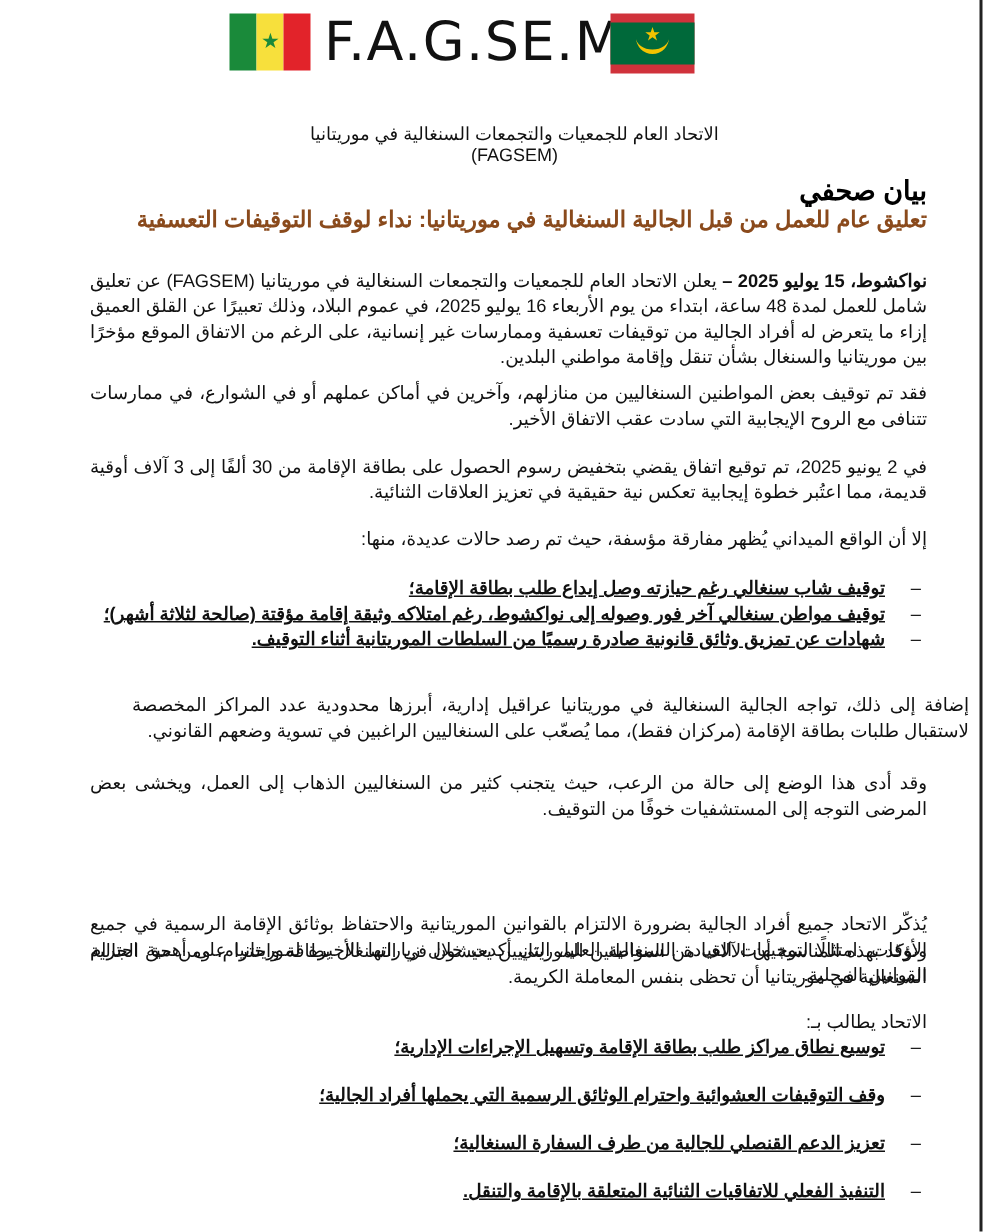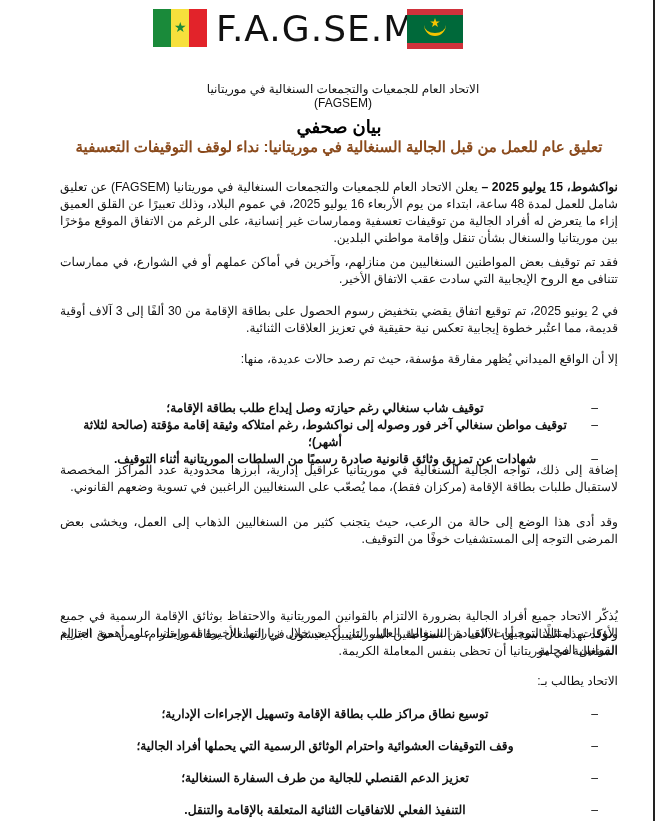--- a/index.html
+++ b/index.html
@@ -10,27 +10,27 @@
   .right-edge { position:absolute; top:0; right:2px; width:2px; height:821px; background:#222; }
   .header { position:absolute; top:8px; left:153px; height:42px; width:320px; }
   .flag-sn { position:absolute; left:0; top:1px; width:54px; height:38px; display:flex; }
   .flag-sn div { flex:1; }
   .flag-sn .star { position:absolute; left:21px; top:11px; font-size:14px; color:#1a8a3a; line-height:1; }
   .brand { position:absolute; left:63px; top:0; font-size:36px; letter-spacing:1px; color:#111; font-family:"DejaVu Sans", sans-serif; line-height:42px; }
   .flag-mr { position:absolute; left:254px; top:1px; width:56px; height:40px; background:#d0323b; }
   .flag-mr .green { position:absolute; left:0; top:6px; width:56px; height:28px; background:#00693a; }
   .flag-mr svg { position:absolute; left:0; top:6px; }
 
-  .doc { position:absolute; left:60px; width:558px; direction:rtl; text-align:center; font-size:12.2px; line-height:17px; }
+  .doc { position:absolute; left:60px; width:558px; direction:rtl; text-align:right; font-size:12.2px; line-height:17px; }
   .org-line { position:absolute; top:82px; left:180px; width:326px; direction:rtl; text-align:center; font-size:12px; }
   .title { top:117px; font-weight:bold; font-size:18px; line-height:20px; color:#000; }
   .subtitle { top:138px; font-weight:bold; font-size:15px; line-height:18px; color:#8a4a1c; }
   .p { text-align:justify; text-align-last:right; }
   .b { font-weight:bold; }
-  ul.dash { list-style:none; margin:16px; padding:0; }
+  ul.dash { list-style:none; margin:0; padding:0;text-decoration:underline; }
   ul.dash li { position:relative; padding-right:28px; font-weight:bold; }
   ul.dash li::before { content:"–"; position:absolute; right:4px; font-weight:normal; }
   .demands li { margin-bottom:15px; }
 </style>
 </head>
 <body>
 
 <div class="right-edge"></div>
 
 <div class="header">
@@ -64,21 +64,21 @@
 <div class="doc p" style="top:351px;">إلا أن الواقع الميداني يُظهر مفارقة مؤسفة، حيث تم رصد حالات عديدة، منها:</div>
 
 <div class="doc" style="top:384px;">
   <ul class="dash">
     <li>توقيف شاب سنغالي رغم حيازته وصل إيداع طلب بطاقة الإقامة؛</li>
     <li>توقيف مواطن سنغالي آخر فور وصوله إلى نواكشوط، رغم امتلاكه وثيقة إقامة مؤقتة (صالحة لثلاثة أشهر)؛</li>
     <li>شهادات عن تمزيق وثائق قانونية صادرة رسميًا من السلطات الموريتانية أثناء التوقيف.</li>
   </ul>
 </div>
 
-<div class="doc p" style="top:462px;">إضافة إلى ذلك، تواجه الجالية السنغالية في موريتانيا عراقيل إدارية، أبرزها محدودية عدد المراكز المخصصة لاستقبال طلبات بطاقة الإقامة (مركزان فقط)، مما يُصعّب على السنغاليين الراغبين في تسوية وضعهم القانوني.</div>
+<div class="doc p" style="top:462px;margin-left:28px;">إضافة إلى ذلك، تواجه الجالية السنغالية في موريتانيا عراقيل إدارية، أبرزها محدودية عدد المراكز المخصصة لاستقبال طلبات بطاقة الإقامة (مركزان فقط)، مما يُصعّب على السنغاليين الراغبين في تسوية وضعهم القانوني.</div>
 <div class="doc p" style="top:514px;">وقد أدى هذا الوضع إلى حالة من الرعب، حيث يتجنب كثير من السنغاليين الذهاب إلى العمل، ويخشى بعض المرضى التوجه إلى المستشفيات خوفًا من التوقيف.</div>
 <div class="doc p" style="top:574px;margin-top:34px;">يُذكّر الاتحاد جميع أفراد الجالية بضرورة الالتزام بالقوانين الموريتانية والاحتفاظ بوثائق الإقامة الرسمية في جميع الأوقات، امتثالًا لتوجيهات القيادة السنغالية العليا، التي أكدت خلال زياراتها الأخيرة لموريتانيا على أهمية احترام القوانين المحلية.</div>
 <div class="doc p" style="top:626px;">ونؤكد بهذه المناسبة أن الآلاف من المواطنين الموريتانيين يعيشون في السنغال بطاقة واحترام، ومن حق الجالية السنغالية في موريتانيا أن تحظى بنفس المعاملة الكريمة.</div>
 <div class="doc p" style="top:673px;">الاتحاد يطالب بـ:</div>
 
 <div class="doc" style="top:690px;">
   <ul class="dash demands">
     <li>توسيع نطاق مراكز طلب بطاقة الإقامة وتسهيل الإجراءات الإدارية؛</li>
     <li>وقف التوقيفات العشوائية واحترام الوثائق الرسمية التي يحملها أفراد الجالية؛</li>
     <li>تعزيز الدعم القنصلي للجالية من طرف السفارة السنغالية؛</li>

